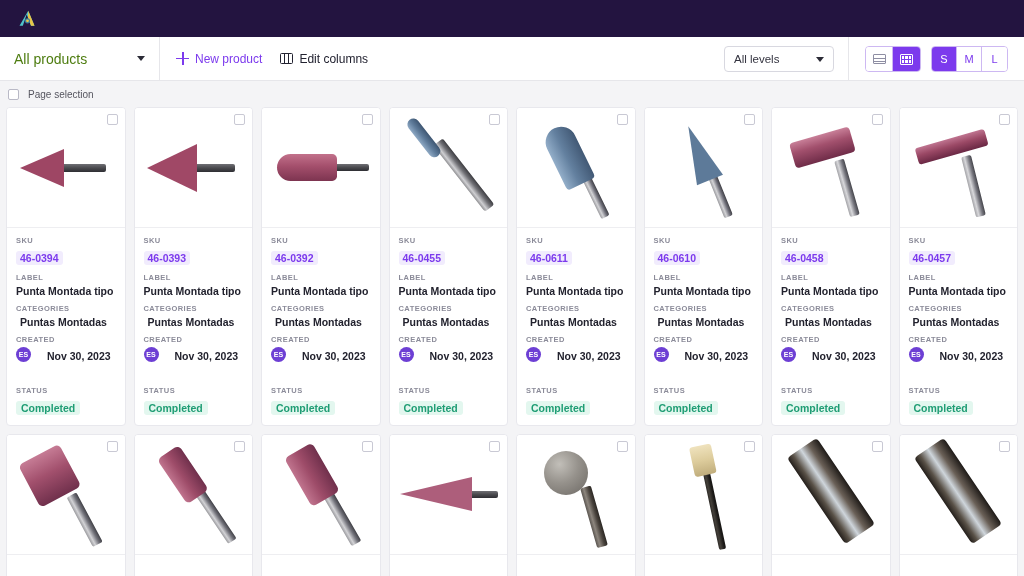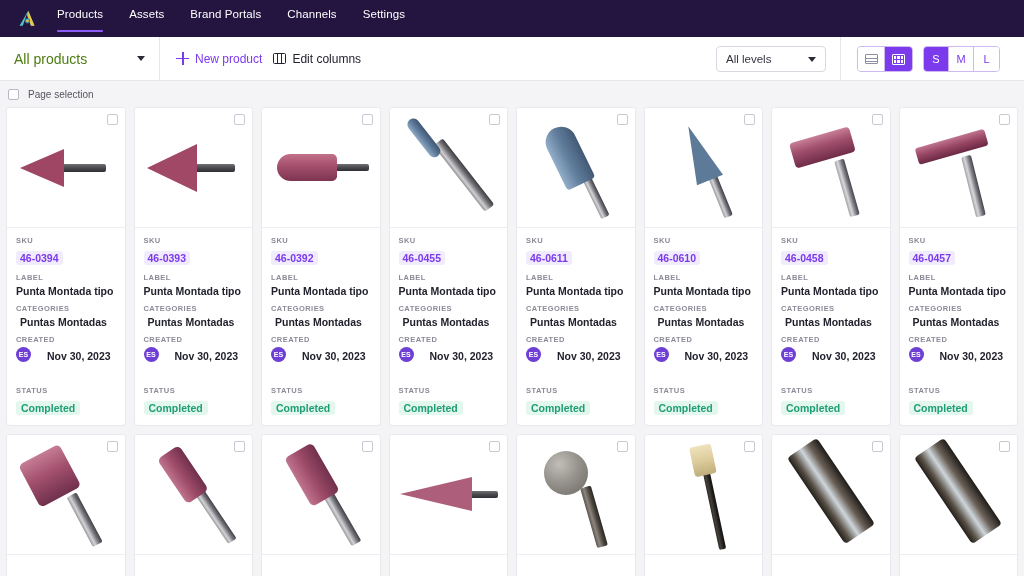--- a/index.html
+++ b/index.html
@@ -65,21 +65,21 @@
     border-right: 1px solid #e6e6ea;
     cursor: pointer;
   }
   .selector-label { font-size: 14px; color: #4d7c0f; }
   .caret {
     width: 0; height: 0;
     border-left: 4.5px solid transparent;
     border-right: 4.5px solid transparent;
     border-top: 5px solid #2b2b36;
   }
-  .tool-actions { display: flex; align-items: center; padding-left: 16px; gap: 11px; }
+  .tool-actions { display: flex; align-items: center; padding-left: 16px; gap: 18px; }
   .tbtn {
     display: flex; align-items: center; gap: 6px;
     font-size: 12px; cursor: pointer; white-space: nowrap;
   }
   .tbtn.accent { color: #7c3aed; }
   .tbtn.dark { color: #222230; }
   .plus-ic {
     width: 13px; height: 13px; position: relative; display: inline-block;
   }
   .plus-ic::before, .plus-ic::after {
@@ -89,21 +89,21 @@
   .plus-ic::after { top: 5.7px; left: 0; width: 13px; height: 1.6px; }
   .cols-ic {
     width: 13px; height: 11px;
     border: 1.4px solid #222230; border-radius: 1.5px;
     display: flex; overflow: hidden;
   }
   .cols-ic i { flex: 1; border-right: 1.2px solid #222230; }
   .cols-ic i:last-child { border-right: none; }
 
   .toolbar-right {
-    position: absolute; right: 8px; top: 0;
+    position: absolute; right: 0; top: 0;
     height: 44px; display: flex; align-items: center; gap: 0;
   }
   .levels {
     width: 110px; height: 26px;
     border: 1px solid #d8d8e0; border-radius: 4px;
     background: #fff;
     display: flex; align-items: center; justify-content: space-between;
     padding: 0 9px; margin-right: 14px; cursor: pointer;
   }
   .levels-label { font-size: 11.5px; color: #33333f; }
@@ -217,37 +217,20 @@
 
 <div class="topnav">
   <div class="logo-wrap">
     <svg width="20" height="20" viewBox="0 0 24 24">
       <path d="M13.5 2 L21 20 L16.8 20 L11.6 6.6 L7 20 L3 20 Z" fill="#4ec3c9"></path>
       <path d="M13.5 2 L21 20 L16.8 20 L13.2 10 Z" fill="#e8c547"></path>
       <circle cx="12.6" cy="14.2" r="3.1" fill="#3a7f9c"></circle>
       <circle cx="12.6" cy="14.2" r="1.7" fill="#e8c547"></circle>
     </svg>
   </div>
-  <div class="nav-items">
-    <div class="nav-item active">
-        <span>Products</span>
-      </div>
-    <div class="nav-item">
-        <span>Assets</span>
-      </div>
-    <div class="nav-item">
-        <span>Brand Portals</span>
-      </div>
-    <div class="nav-item">
-        <span>Channels</span>
-      </div>
-    <div class="nav-item">
-        <span>Settings</span>
-      </div>
-  </div>
 </div>
 
 <div class="toolbar">
   <div class="selector">
     <span class="selector-label">All products</span>
     <span class="caret"></span>
   </div>
 
   <div class="tool-actions">
     <div class="tbtn accent">

